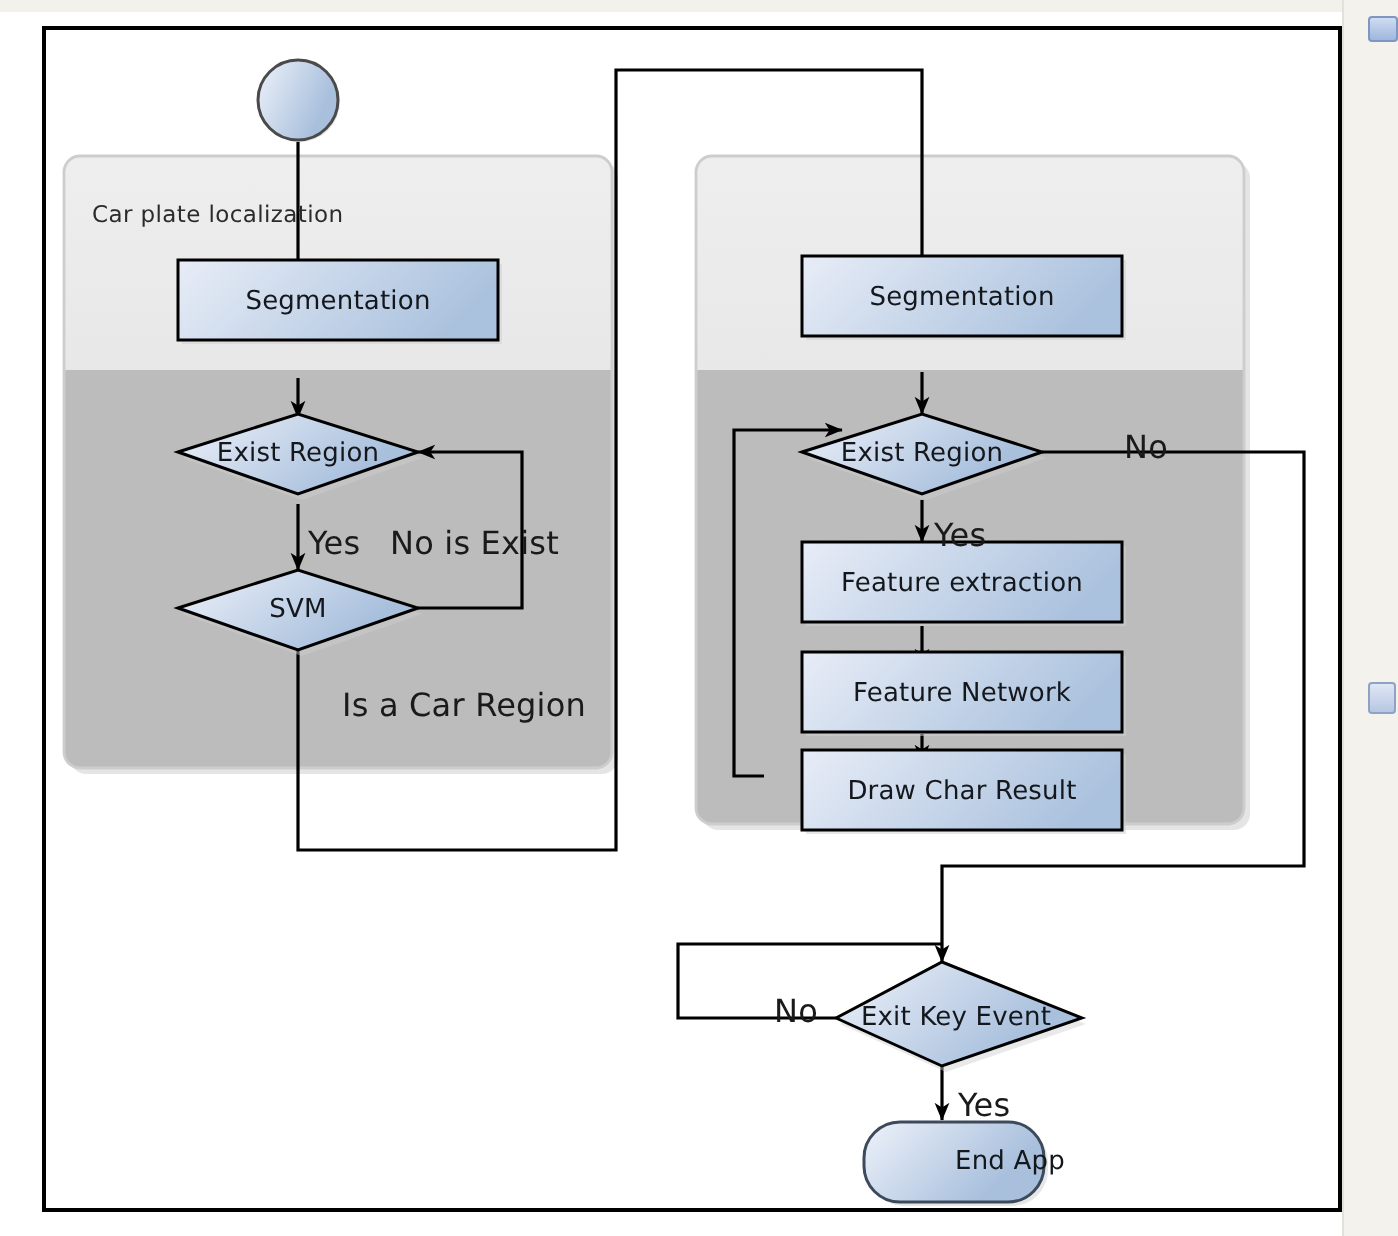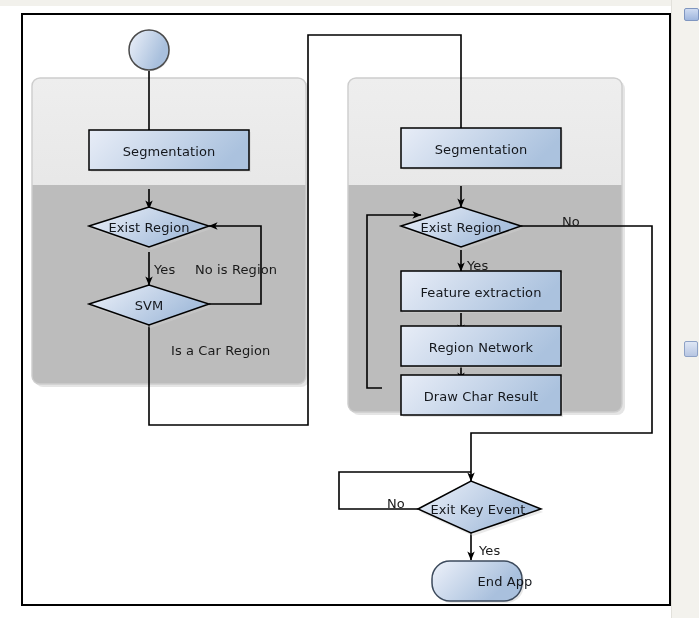--- a/index.html
+++ b/index.html
@@ -11,21 +11,21 @@
   #rightpane{position:absolute;left:671px;top:0;width:28px;height:618px;background:#f3f2ed;border-left:1px solid #e2e1db;}
   #scrollthumb-top{position:absolute;left:684px;top:8px;width:13px;height:11px;
       background:linear-gradient(180deg,#cfdcf2,#9fb6de);border:1px solid #7f96c0;border-radius:2px;}
   #scrollthumb-mid{position:absolute;left:684px;top:341px;width:12px;height:14px;
       background:linear-gradient(180deg,#dfe7f5,#b7c6e2);border:1px solid #8ea2c6;border-radius:2px;}
 
   
   #canvas{position:absolute;left:21px;top:13px;width:650px;height:593px;background:#ffffff;border:2px solid #000000;box-sizing:border-box;}
 
   svg{position:absolute;left:0;top:0;}
-  .lbl{position:absolute;font-size:13px;color:#1a1a1a;white-space:nowrap;letter-spacing:.1px;}
+  .lbl{position:absolute;font-size:16px;color:#1a1a1a;white-space:nowrap;letter-spacing:.1px;}
   .nodetext{position:absolute;font-size:13px;color:#14171c;white-space:nowrap;
       transform:translate(-50%,-50%);letter-spacing:.1px;}
   .paneltitle{position:absolute;font-size:11.5px;color:#2b2b2b;white-space:nowrap;letter-spacing:.2px;}
 </style>
 </head>
 <body>
 
 <div id="app">
 
   <div id="topstrip"></div>
@@ -156,35 +156,36 @@
         <path d="M395,494 L448,466 L518,494 L448,518 Z" fill="#cfcfcf" opacity="0.45" transform="translate(2,3)"></path>
         <path d="M395,494 L448,466 L518,494 L448,518 Z" fill="url(#gNodeD)" stroke="#000" stroke-width="1.5"></path>
       </g>
 
       <g>
         <rect x="411" y="548" width="90" height="40" rx="18" ry="18" fill="#cfcfcf" opacity="0.5"></rect>
         <rect x="409" y="546" width="90" height="40" rx="18" ry="18" fill="url(#gNodeD)" stroke="#3c4a5c" stroke-width="1.5"></rect>
       </g>
     </svg>
 
+    <div class="paneltitle" style="left:23px;top:85px;">Car plate localization</div>
 
     <div class="nodetext" style="left:146px;top:136px;">Segmentation</div>
     <div class="nodetext" style="left:126px;top:212px;">Exist Region</div>
     <div class="nodetext" style="left:126px;top:290px;">SVM</div>
 
     <div class="nodetext" style="left:458px;top:134px;">Segmentation</div>
     <div class="nodetext" style="left:438px;top:212px;">Exist Region</div>
     <div class="nodetext" style="left:458px;top:277px;">Feature extraction</div>
-    <div class="nodetext" style="left:458px;top:332px;">Region Network</div>
+    <div class="nodetext" style="left:458px;top:332px;">Feature Network</div>
     <div class="nodetext" style="left:458px;top:381px;">Draw Char Result</div>
     <div class="nodetext" style="left:455px;top:494px;">Exit Key Event</div>
     <div class="nodetext" style="left:454px;top:566px;margin-left:28px;">End App</div>
 
     <div class="lbl" style="left:131px;top:247px;">Yes</div>
-    <div class="lbl" style="left:172px;top:247px;">No is Region</div>
+    <div class="lbl" style="left:172px;top:247px;">No is Exist</div>
     <div class="lbl" style="left:148px;top:328px;">Is a Car Region</div>
     <div class="lbl" style="left:539px;top:199px;">No</div>
     <div class="lbl" style="left:444px;top:243px;">Yes</div>
     <div class="lbl" style="left:364px;top:481px;">No</div>
     <div class="lbl" style="left:456px;top:528px;">Yes</div>
 
   </div>
 </div>
 
 </body></html>

